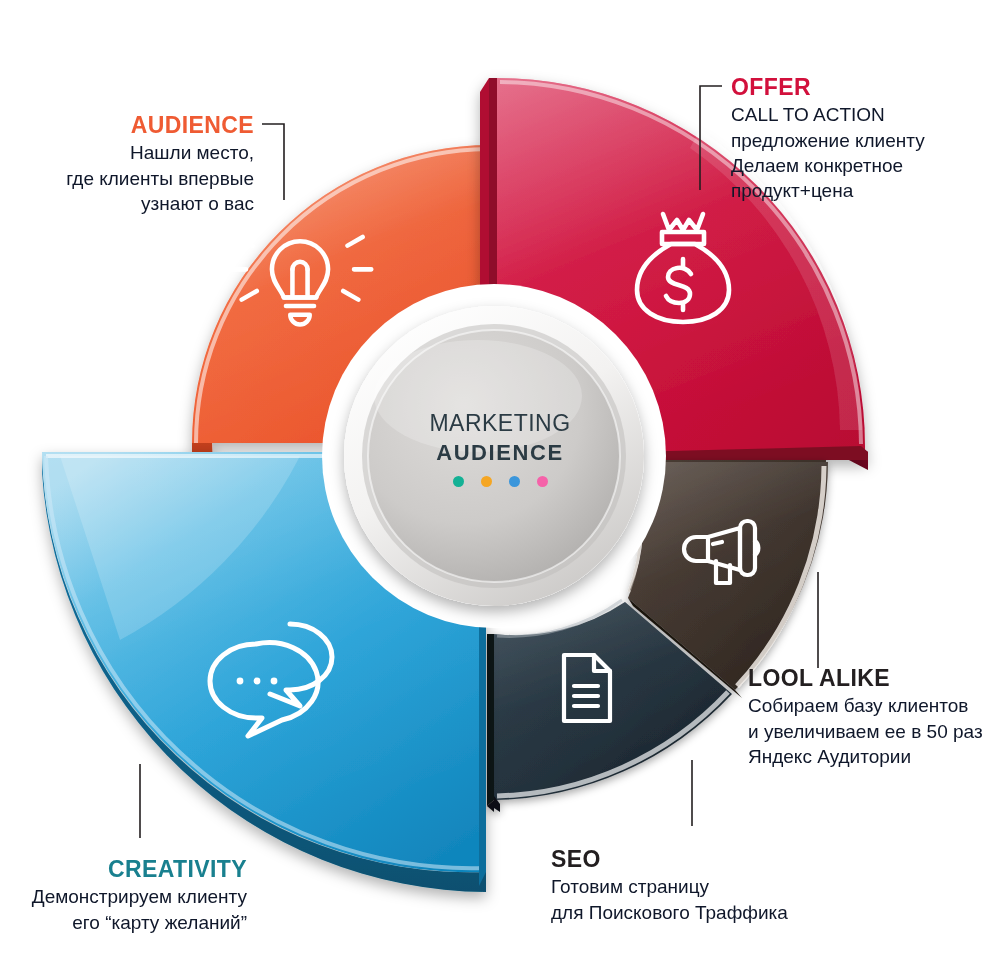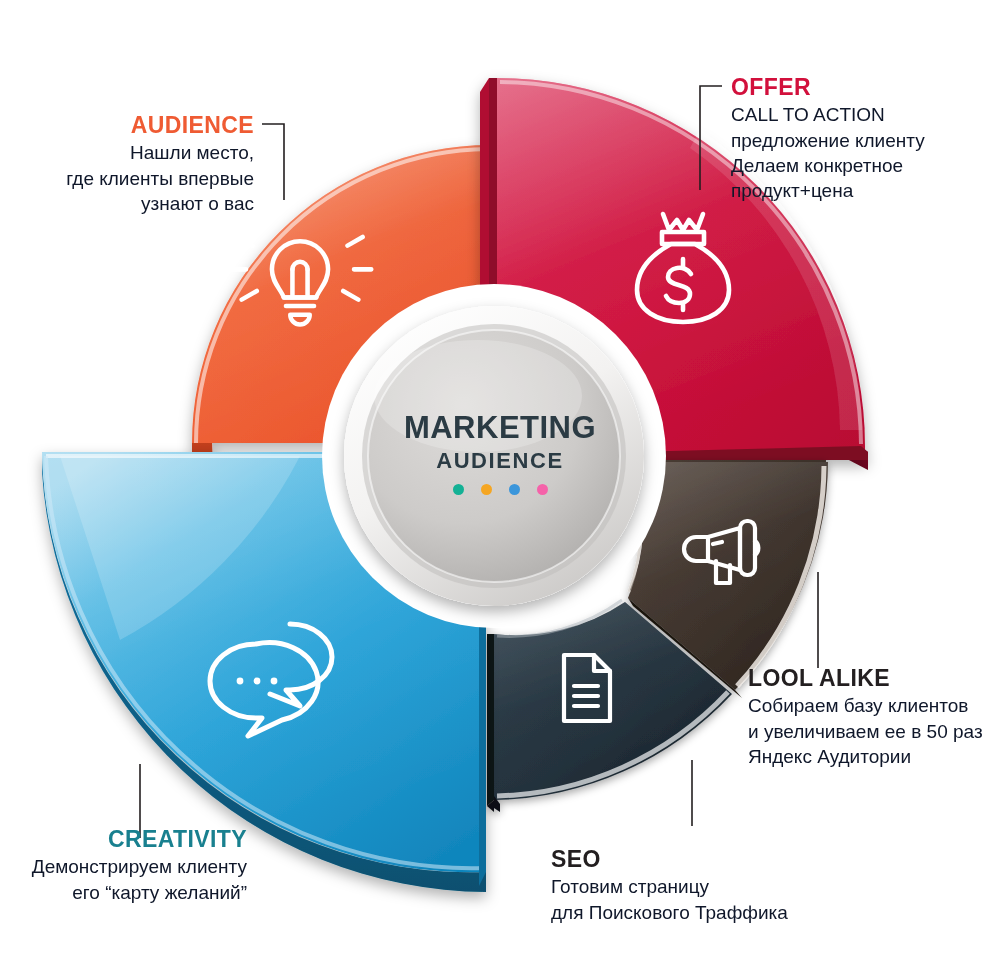--- a/index.html
+++ b/index.html
@@ -25,21 +25,21 @@
   }
   .ral{text-align:right;}
   .lal{text-align:left;}
 
   
   .center-text{
     position:absolute;width:240px;text-align:center;
     left:380px;top:412px;
   }
   .center-text .m1{
-    font-size:31px;font-weight:bold;color:#2b3b44;
+    font-size:23px;font-weight:normal;color:#2b3b44;
     letter-spacing:.5px;line-height:1;
   }
   .center-text .m2{
     font-size:22px;font-weight:bold;color:#2b3b44;
     letter-spacing:1.6px;line-height:1;margin-top:7px;
   }
   .dots{margin-top:12px;display:flex;justify-content:center;gap:17px;}
   .dot{width:11px;height:11px;border-radius:50%;display:block;}
 </style>
 </head>
@@ -362,21 +362,21 @@
     <div class="line">и увеличиваем ее в 50 раз</div>
     <div class="line">Яндекс Аудитории</div>
   </div>
 
   <div class="callout lal" style="left:551px;top:806px;width:260px;">
     <div class="title" style="color:#231f20;margin-top:40px;">SEO</div>
     <div class="line">Готовим страницу</div>
     <div class="line">для Поискового Траффика</div>
   </div>
 
-  <div class="callout ral" style="left:10px;top:826px;width:237px;">
+  <div class="callout ral" style="left:10px;top:856px;width:237px;">
     <div class="title" style="color:#19808f;">CREATIVITY</div>
     <div class="line">Демонстрируем клиенту</div>
     <div class="line">его “карту желаний”</div>
   </div>
 
   <div class="center-text">
     <div class="m1">MARKETING</div>
     <div class="m2">AUDIENCE</div>
     <div class="dots">
       <span class="dot" style="background: rgb(20, 177, 149);"></span>

